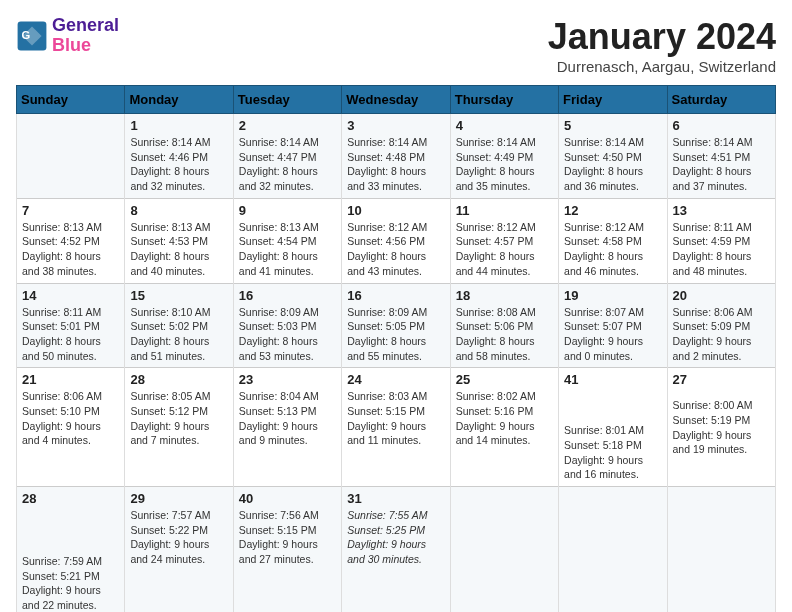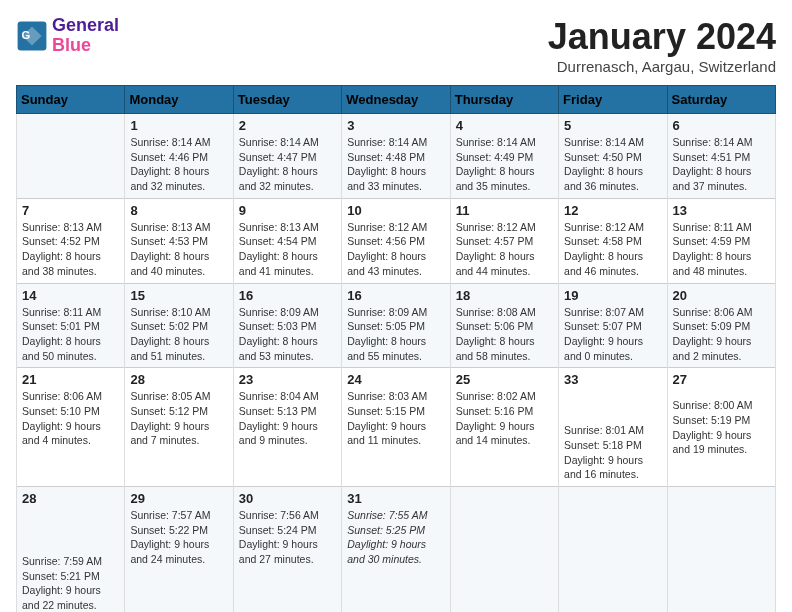--- a/index.html
+++ b/index.html
@@ -292,21 +292,21 @@
 and 11 minutes.</div>
         </td>
         <td>
           <span class="day-num">25</span>
           <div class="day-info" style="white-space: pre-line;">Sunrise: 8:02 AM
 Sunset: 5:16 PM
 Daylight: 9 hours
 and 14 minutes.</div>
         </td>
         <td>
-          <span class="day-num">33</span>
+          <span class="day-num">41</span>
           <div class="day-info" style="white-space: pre-line; margin-top: 36px;">Sunrise: 8:01 AM
 Sunset: 5:18 PM
 Daylight: 9 hours
 and 16 minutes.</div>
         </td>
         <td>
           <span class="day-num">27</span>
           <div class="day-info" style="white-space: pre-line; margin-top: 11px;">Sunrise: 8:00 AM
 Sunset: 5:19 PM
 Daylight: 9 hours
@@ -322,23 +322,23 @@
 and 22 minutes.</div>
         </td>
         <td>
           <span class="day-num">29</span>
           <div class="day-info" style="white-space: pre-line;">Sunrise: 7:57 AM
 Sunset: 5:22 PM
 Daylight: 9 hours
 and 24 minutes.</div>
         </td>
         <td>
-          <span class="day-num">30</span>
+          <span class="day-num">40</span>
           <div class="day-info" style="white-space: pre-line;">Sunrise: 7:56 AM
-Sunset: 5:24 PM
+Sunset: 5:15 PM
 Daylight: 9 hours
 and 27 minutes.</div>
         </td>
         <td>
           <span class="day-num">31</span>
           <div class="day-info" style="white-space: pre-line; font-style: italic;">Sunrise: 7:55 AM
 Sunset: 5:25 PM
 Daylight: 9 hours
 and 30 minutes.</div>
         </td>

